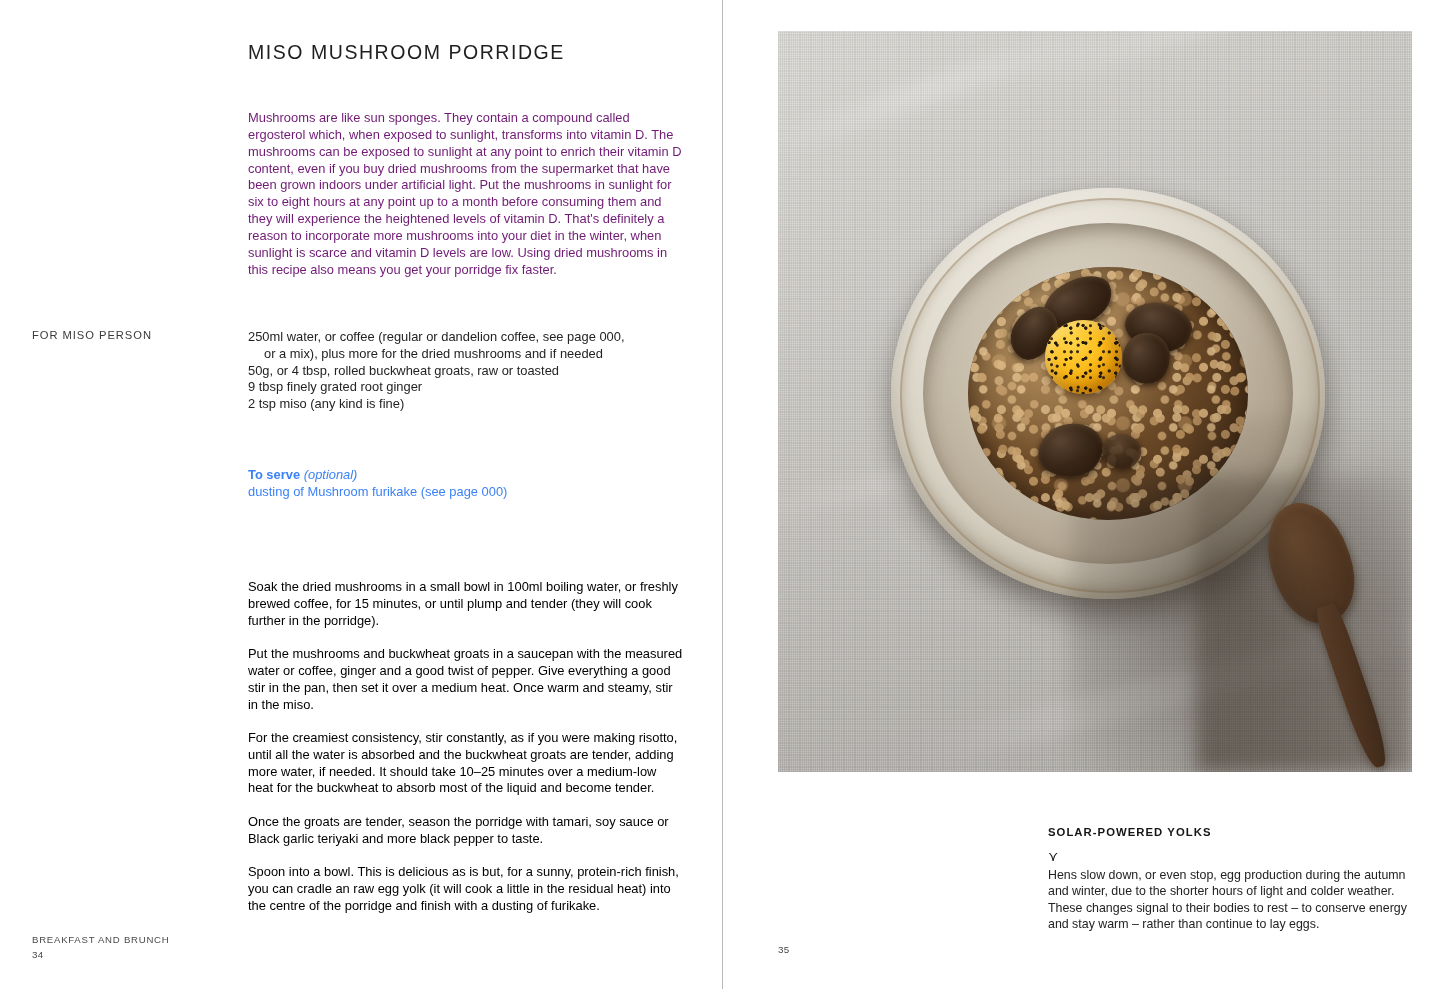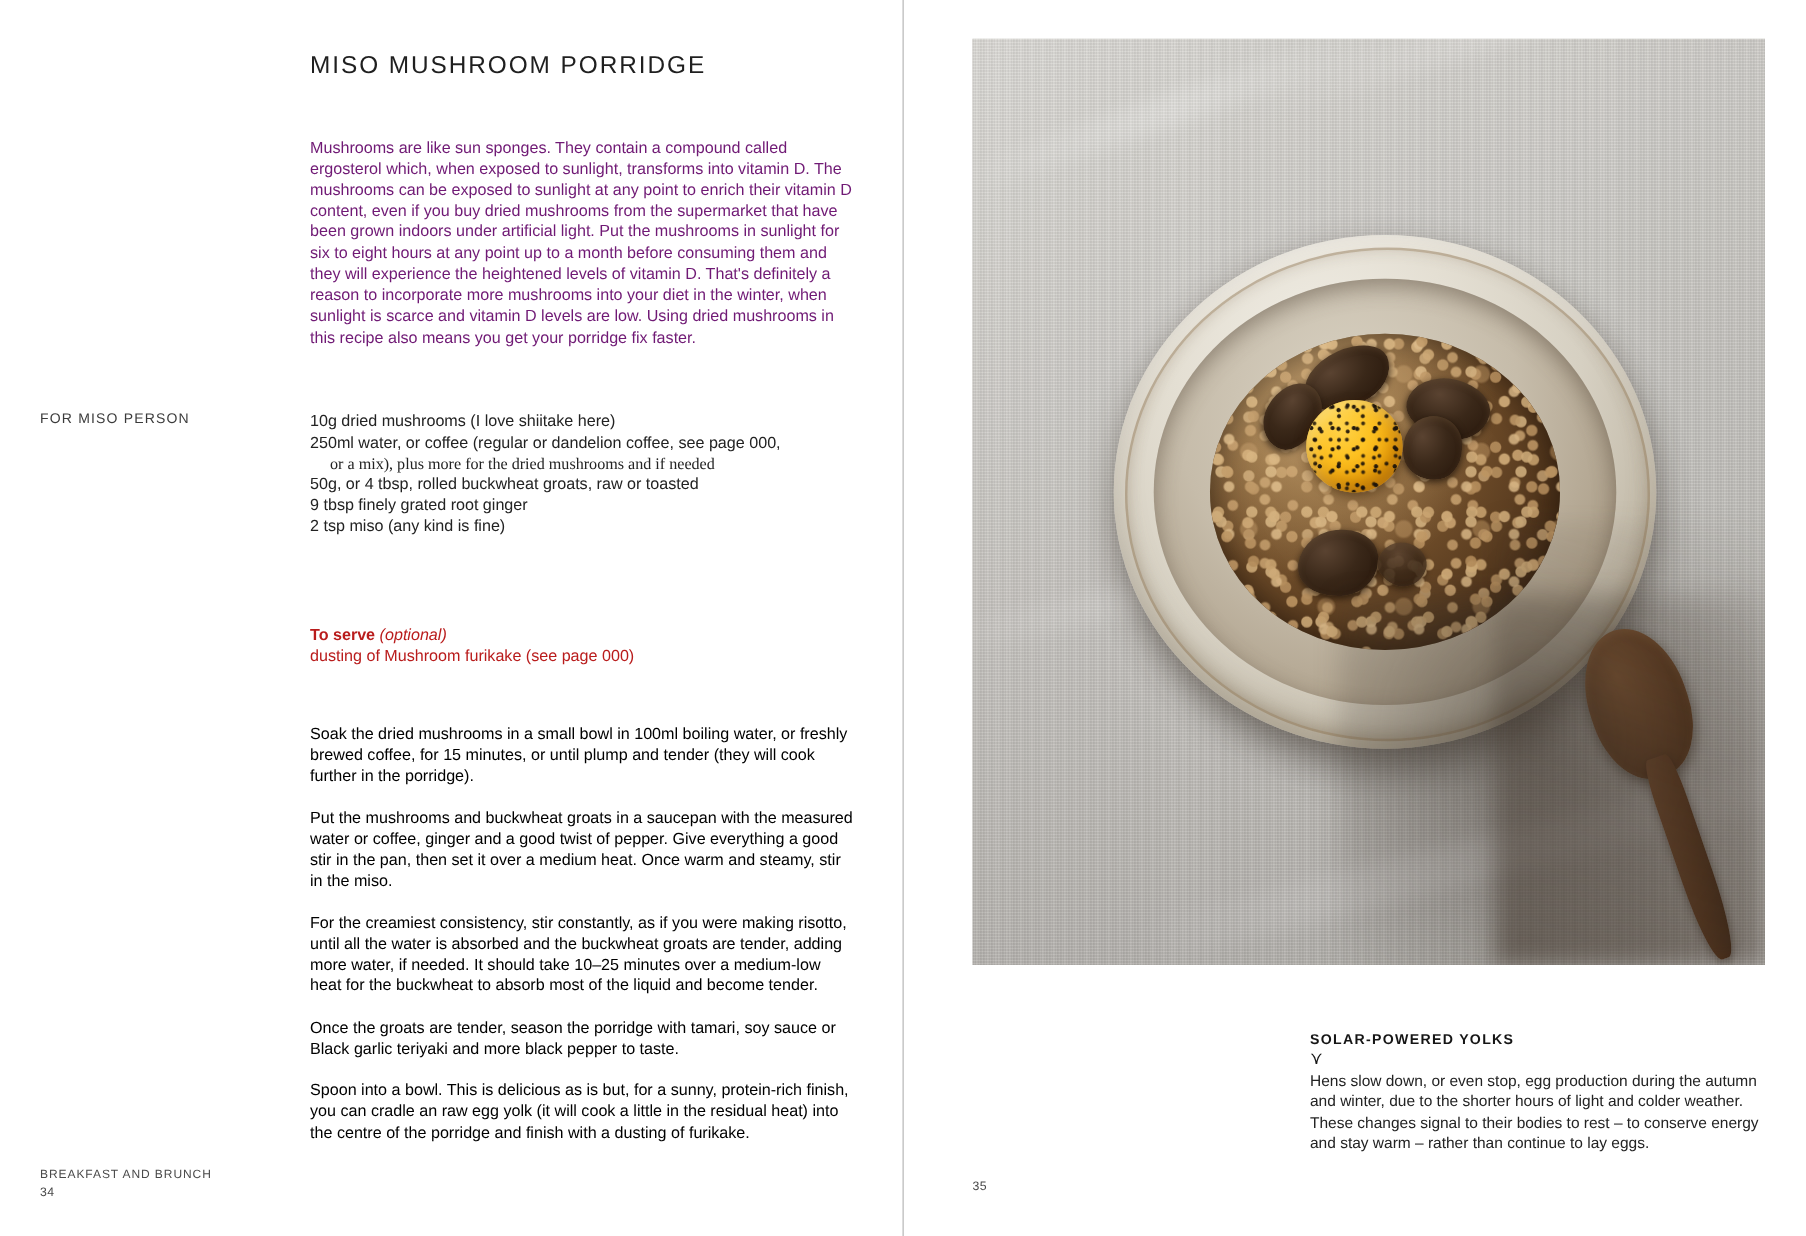--- a/index.html
+++ b/index.html
@@ -74,30 +74,30 @@
   .ingredients {
     position: absolute;
     left: 248px;
     top: 329px;
     width: 436px;
     font-size: 12.9px;
     line-height: 16.8px;
     color: #232323;
   }
   .ingredients .line { white-space: pre-wrap; }
-  .ingredients .line.indent { padding-left: 16px; font-family: Liberation Serif, serif; }
+  .ingredients .line.indent { padding-left: 16px; }
 
   .to-serve-block {
     position: absolute;
     left: 248px;
-    top: 500px;
+    top: 467px;
     width: 436px;
     font-size: 12.9px;
     line-height: 16.8px;
-    color: #b91c1c;
+    color: #3b82f6;
   }
   .to-serve-head b { font-weight: 700; }
   .to-serve-head i { font-style: italic; }
 
   .method {
     position: absolute;
     left: 248px;
     top: 579px;
     width: 436px;
     font-size: 12.9px;
@@ -349,21 +349,21 @@
     position: absolute;
     left: 325px;   
     top: 826px;
     width: 366px;
   }
   .note-title {
     font-size: 11.3px;
     font-weight: 700;
     letter-spacing: 1.05px;
     color: #151515;
-    margin-bottom: 1px;
+    margin-bottom: 11px;
   }
   .note-ornament {
     font-size: 14px;
     line-height: 15px;
     color: #151515;
     margin: 1px 0 3px 0;
     height: 15px;
   }
   .note-body {
     font-size: 12.4px;
@@ -386,21 +386,20 @@
 
   <div class="page-left">
 
     <h1 class="recipe-title">MISO MUSHROOM PORRIDGE</h1>
 
     <div class="intro">Mushrooms are like sun sponges. They contain a compound called ergosterol which, when exposed to sunlight, transforms into vitamin D. The mushrooms can be exposed to sunlight at any point to enrich their vitamin D content, even if you buy dried mushrooms from the supermarket that have been grown indoors under artificial light. Put the mushrooms in sunlight for six to eight hours at any point up to a month before consuming them and they will experience the heightened levels of vitamin D. That's definitely a reason to incorporate more mushrooms into your diet in the winter, when sunlight is scarce and vitamin D levels are low. Using dried mushrooms in this recipe also means you get your porridge fix faster.</div>
 
     <div class="section-label">FOR MISO PERSON</div>
 
     <div class="ingredients">
-      <div class="line">10g dried mushrooms (I love shiitake here)</div>
       <div class="line">250ml water, or coffee (regular or dandelion coffee, see page 000,</div>
       <div class="line indent">or a mix), plus more for the dried mushrooms and if needed</div>
       <div class="line">50g, or 4 tbsp, rolled buckwheat groats, raw or toasted</div>
       <div class="line">9 tbsp finely grated root ginger</div>
       <div class="line">2 tsp miso (any kind is fine)</div>
     </div>
 
     <div class="to-serve-block">
       <div class="to-serve-head">
         <b>To serve</b>

